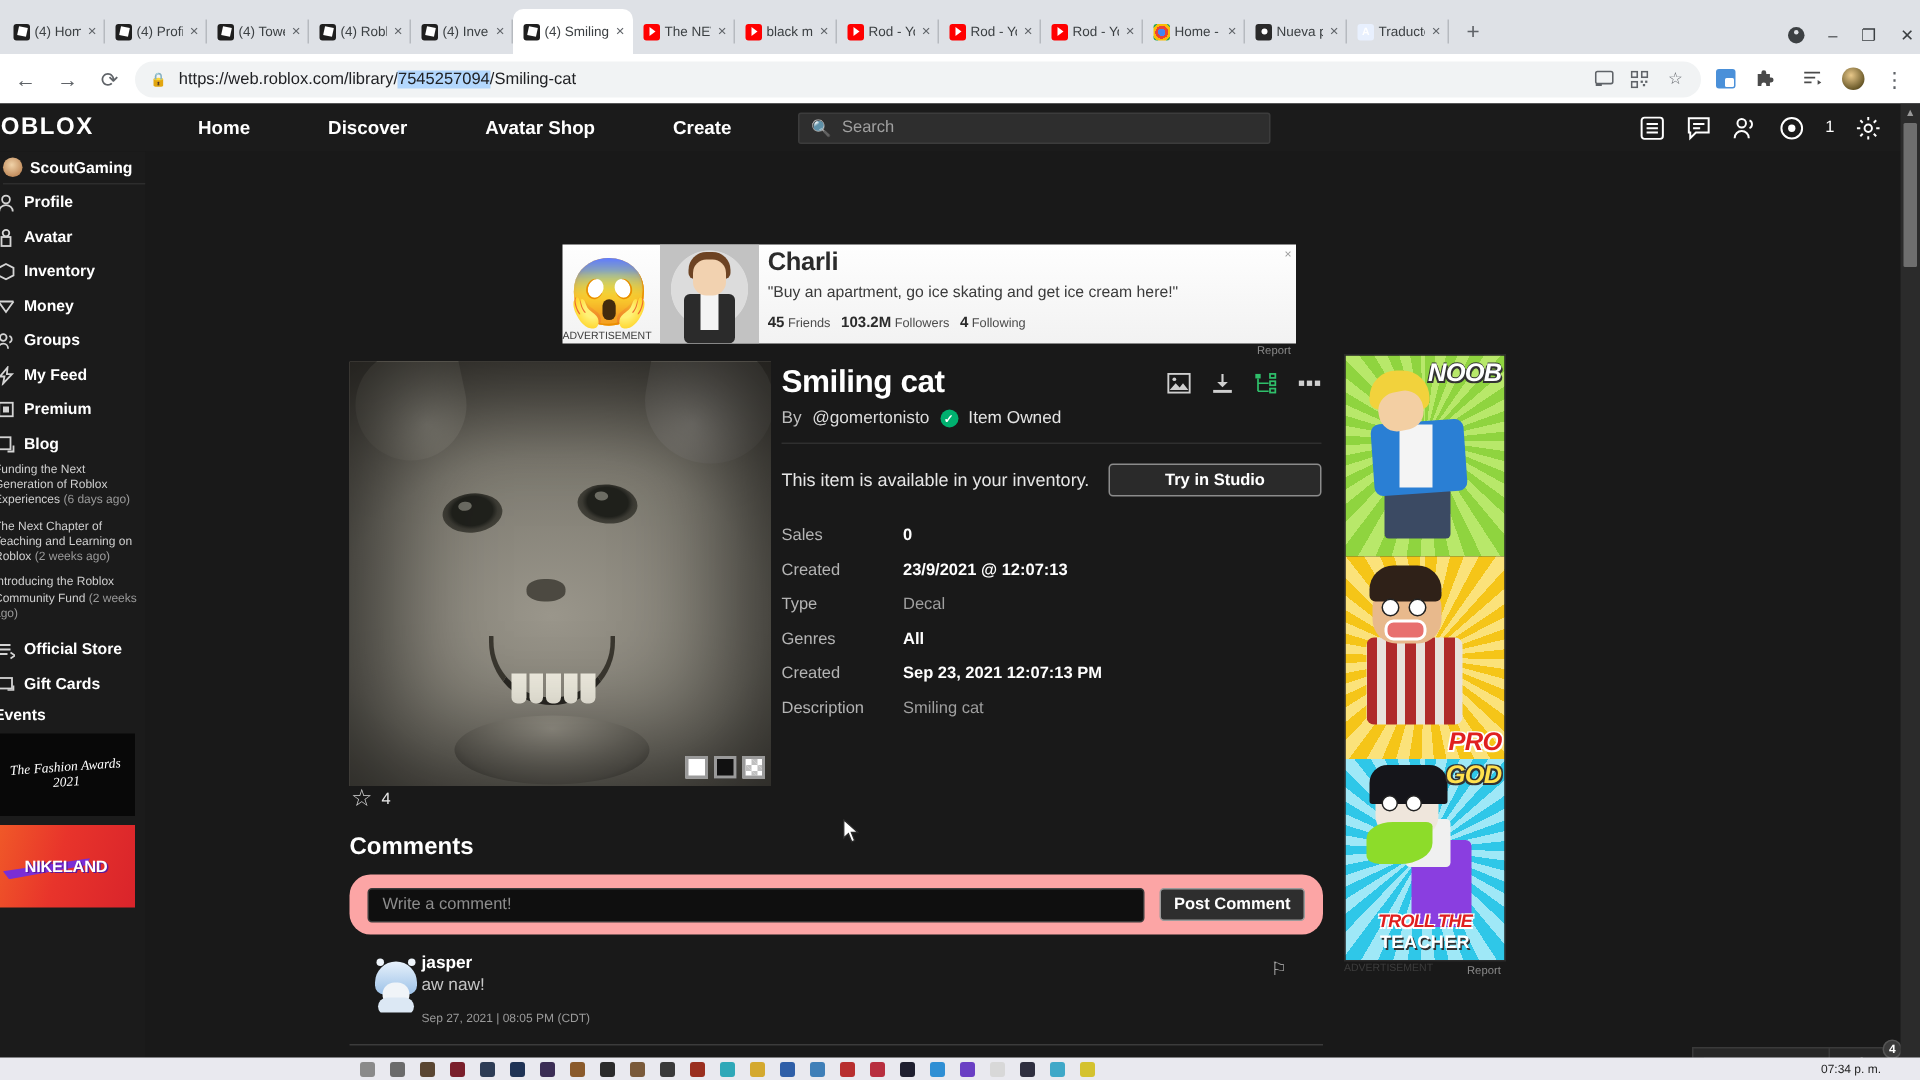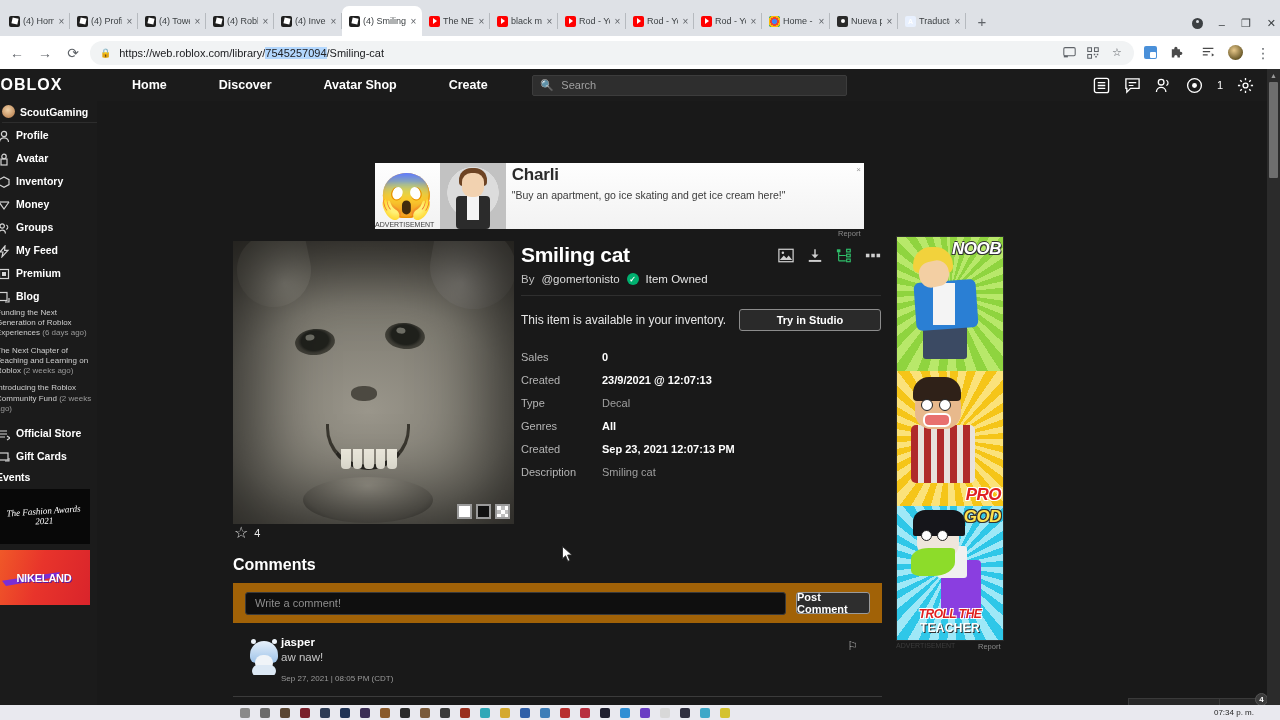--- a/index.html
+++ b/index.html
@@ -268,28 +268,28 @@
   .dtable { margin-top:14px; }
   .drow { display:flex; height:23px; align-items:center; }
   .drow .k { width:81px; font-size:11px; color:#b4b4b4; flex:0 0 81px;}
   .drow .v { font-size:11px; color:#9f9f9f; }
   .drow .v.bold { color:#fff; font-weight:bold; }
 
   
   .ctitle{ position:absolute; left:233px; top:487px; font-size:16px; font-weight:bold; color:#fff;}
   .cbox {
     position:absolute; left:233px; top:514px; width:649px; height:40px;
-    background:#a16207; display:flex; align-items:center; padding: 0 12px; gap:10px;
+    background:#fca5a5; display:flex; align-items:center; padding: 0 12px; gap:10px;border-radius:14px;
   }
   .cinput {
     flex:1 1 auto; height:23px; background:#0f0f0f; border:1px solid #3a3a3a; border-radius:3px;
     display:flex; align-items:center; padding:0 9px; font-size:11px; color:#8d8d8d;
   }
   .btn-post {
-    width:74px; height:22px; border:1px solid #9a9a9a; border-radius:3px; background:#2e2e2e;
+    width:97px; height:22px; border:1px solid #9a9a9a; border-radius:3px; background:#2e2e2e;
     color:#fff; font-size:11px; font-weight:bold; display:flex;align-items:center;justify-content:center;
   }
   .clist { position:absolute; left:233px; top:554px; width:649px; }
   .crow { position:relative; border-top:1px solid #3b3b3b; padding: 13px 0 12px 48px; min-height:73px;}
   .crow:first-child{border-top:none;}
   .cava { position:absolute; left:14px; top:14px; width:34px; height:38px; overflow:hidden;}
   .cava.jasper{}
   .cava.jasper .helm{
     position:absolute;left:3px;top:4px;width:28px;height:22px;border-radius:14px 14px 6px 6px;
     background:linear-gradient(#e7f1fb,#9dc2e8);}
@@ -699,20 +699,25 @@
     <span class="emoji">😱</span>
     <div class="avaimg">
       <span class="body"></span>
         <span class="shirt"></span>
         <span class="hair"></span>
         <span class="head"></span>
     </div>
     <div class="txtcol">
       <div class="adtitle">Charli</div>
       <div class="adsub">"Buy an apartment, go ice skating and get ice cream here!"</div>
+      <div class="adstats">
+        <b>45</b> <span>Friends</span>&nbsp;&nbsp;
+        <b>103.2M</b> <span>Followers</span>&nbsp;&nbsp;
+        <b>4</b> <span>Following</span>
+      </div>
     </div>
     <span class="ad-x">×</span>
   </div>
   <div class="adv-label">ADVERTISEMENT</div>
   <div class="report-top" style="left:838px;">Report</div>
 
   <div class="item-img">
     <div class="catbg"></div>
     <div class="cat-ear-l"></div>
       <div class="cat-ear-r"></div>

